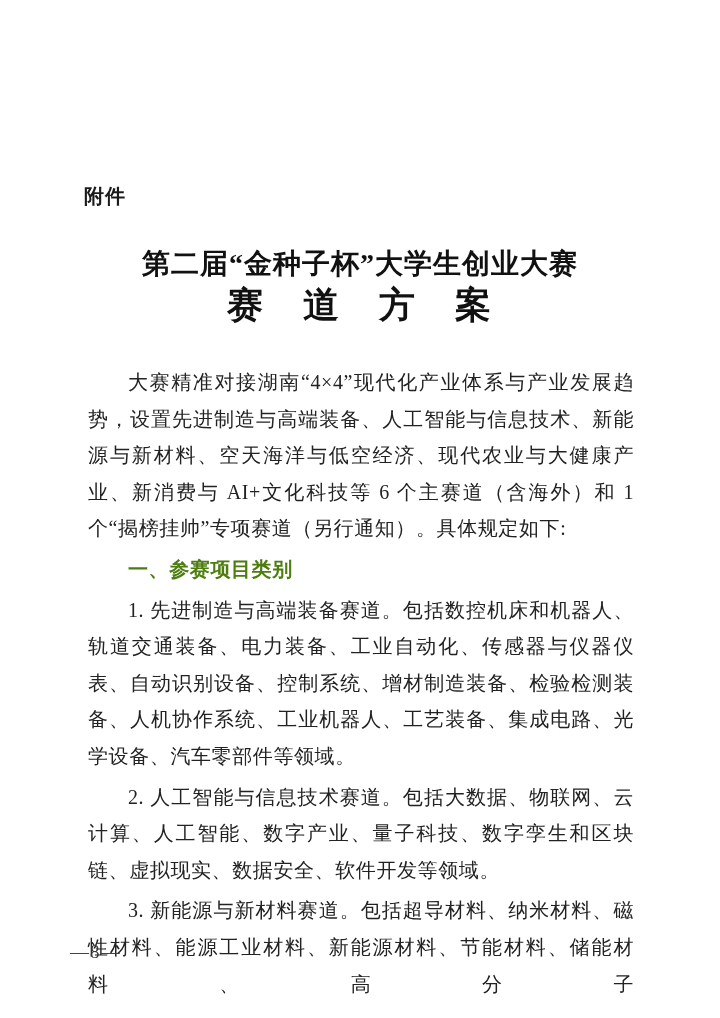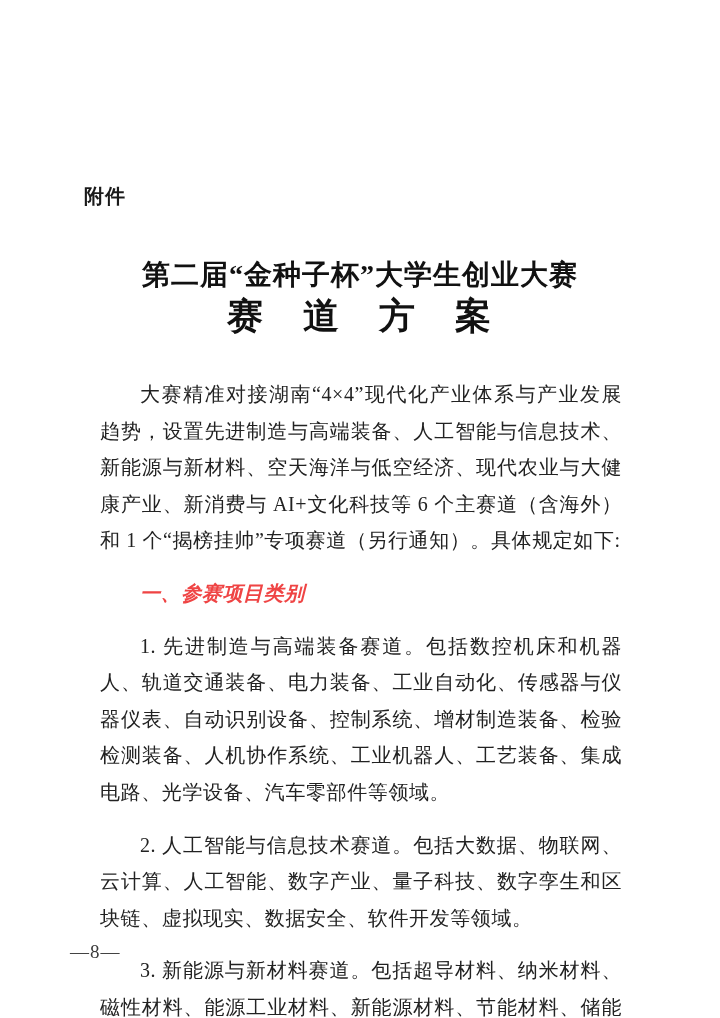--- a/index.html
+++ b/index.html
@@ -29,21 +29,20 @@
     letter-spacing: 1px;
   }
   .title-block {
     position: absolute;
     left: 0;
     right: 0;
     top: 244px;
     text-align: center;
     font-weight: 700;
     color: #111;
-    margin-top: 11px;
   }
   .title-line1 {
     font-size: 28px;
     line-height: 40px;
     letter-spacing: 1px;
     display: block;
   }
   .title-line2 {
     font-size: 36px;
     line-height: 42px;
@@ -56,29 +55,28 @@
     top: 360px;
     width: 554px;
     font-size: 20px;
     line-height: 36.6px;
     text-align: justify;
     text-justify: inter-character;
     letter-spacing: 0.6px;
     color: #222;
   }
   .body-text p {
-    margin: 16px;
+    margin: 4px;
     padding: 0;
     text-indent: 2em;
   }
   .section-heading {
     font-family: "Liberation Sans", "DejaVu Sans", sans-serif;
     font-weight: 700;
-    color: #ef4444;
-    font-style: italic;
+    color: #4d7c0f;
   }
   .continues {
     text-align-last: justify;
   }
   .page-number {
     position: absolute;
     left: 70px;
     top: 940px;
     font-size: 19px;
     line-height: 24px;

